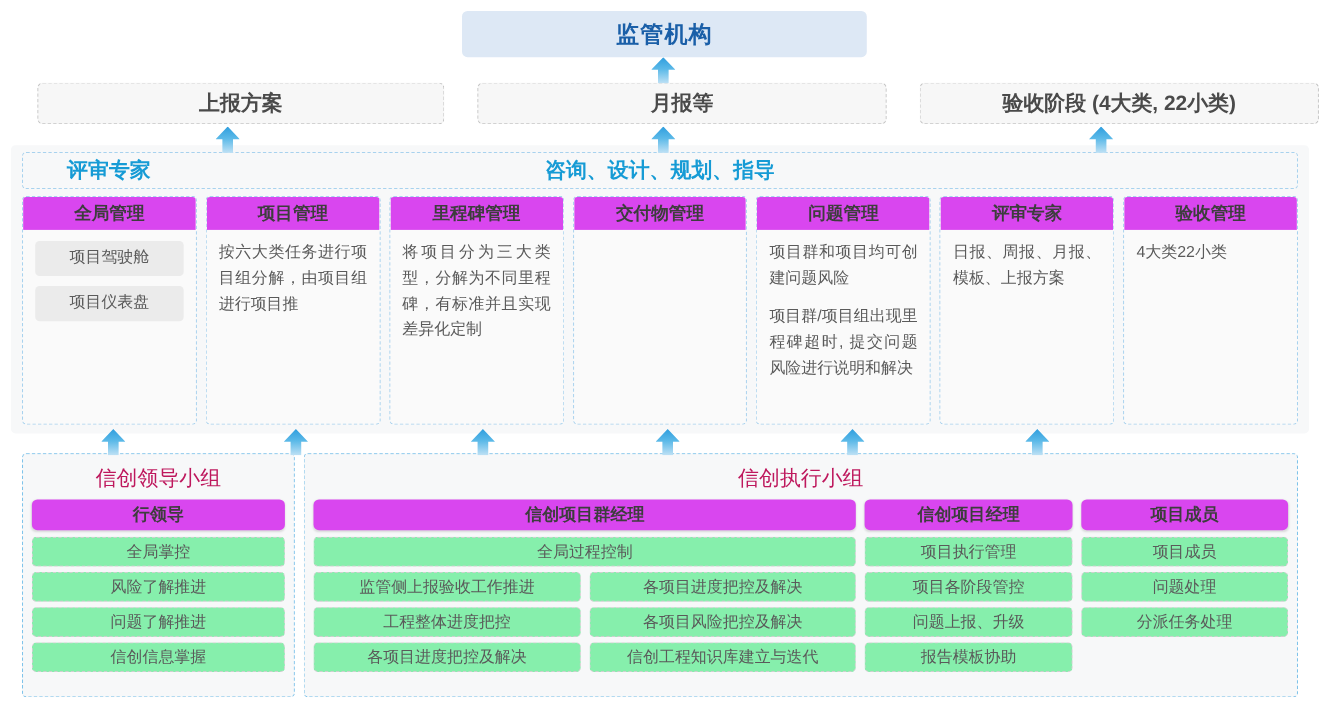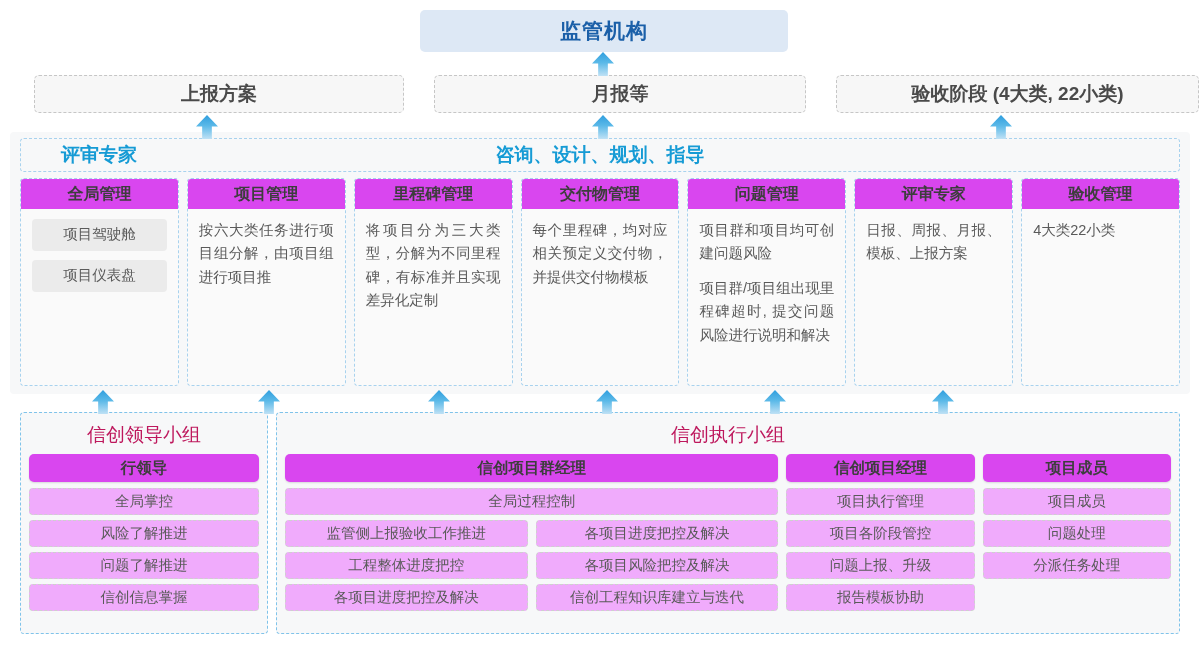--- a/index.html
+++ b/index.html
@@ -219,21 +219,21 @@
     justify-content: center;
     font-size: 15.5px;
     font-weight: bold;
     color: #3d3d3d;
     margin-bottom: 6px;
   }
   .task {
     height: 27px;
     border: 1px dashed #cfcfcf;
     border-radius: 4px;
-    background: #f0abfc;
+    background: #86efac;
     display: flex;
     align-items: center;
     justify-content: center;
     font-size: 14.5px;
     color: #5a5a5a;
     margin-bottom: 5px;
     box-sizing: border-box;
   }
   .task:last-child { margin-bottom: 0; }
 
@@ -284,23 +284,20 @@
 
     <div class="card">
       <div class="card-title">里程碑管理</div>
       <div class="card-body">
         <p>将项目分为三大类型，分解为不同里程碑，有标准并且实现差异化定制</p>
       </div>
     </div>
 
     <div class="card">
       <div class="card-title">交付物管理</div>
-      <div class="card-body">
-        <p>每个里程碑，均对应相关预定义交付物，并提供交付物模板</p>
-      </div>
     </div>
 
     <div class="card">
       <div class="card-title">问题管理</div>
       <div class="card-body">
         <p>项目群和项目均可创建问题风险</p>
         <p>项目群/项目组出现里程碑超时, 提交问题风险进行说明和解决</p>
       </div>
     </div>
 

